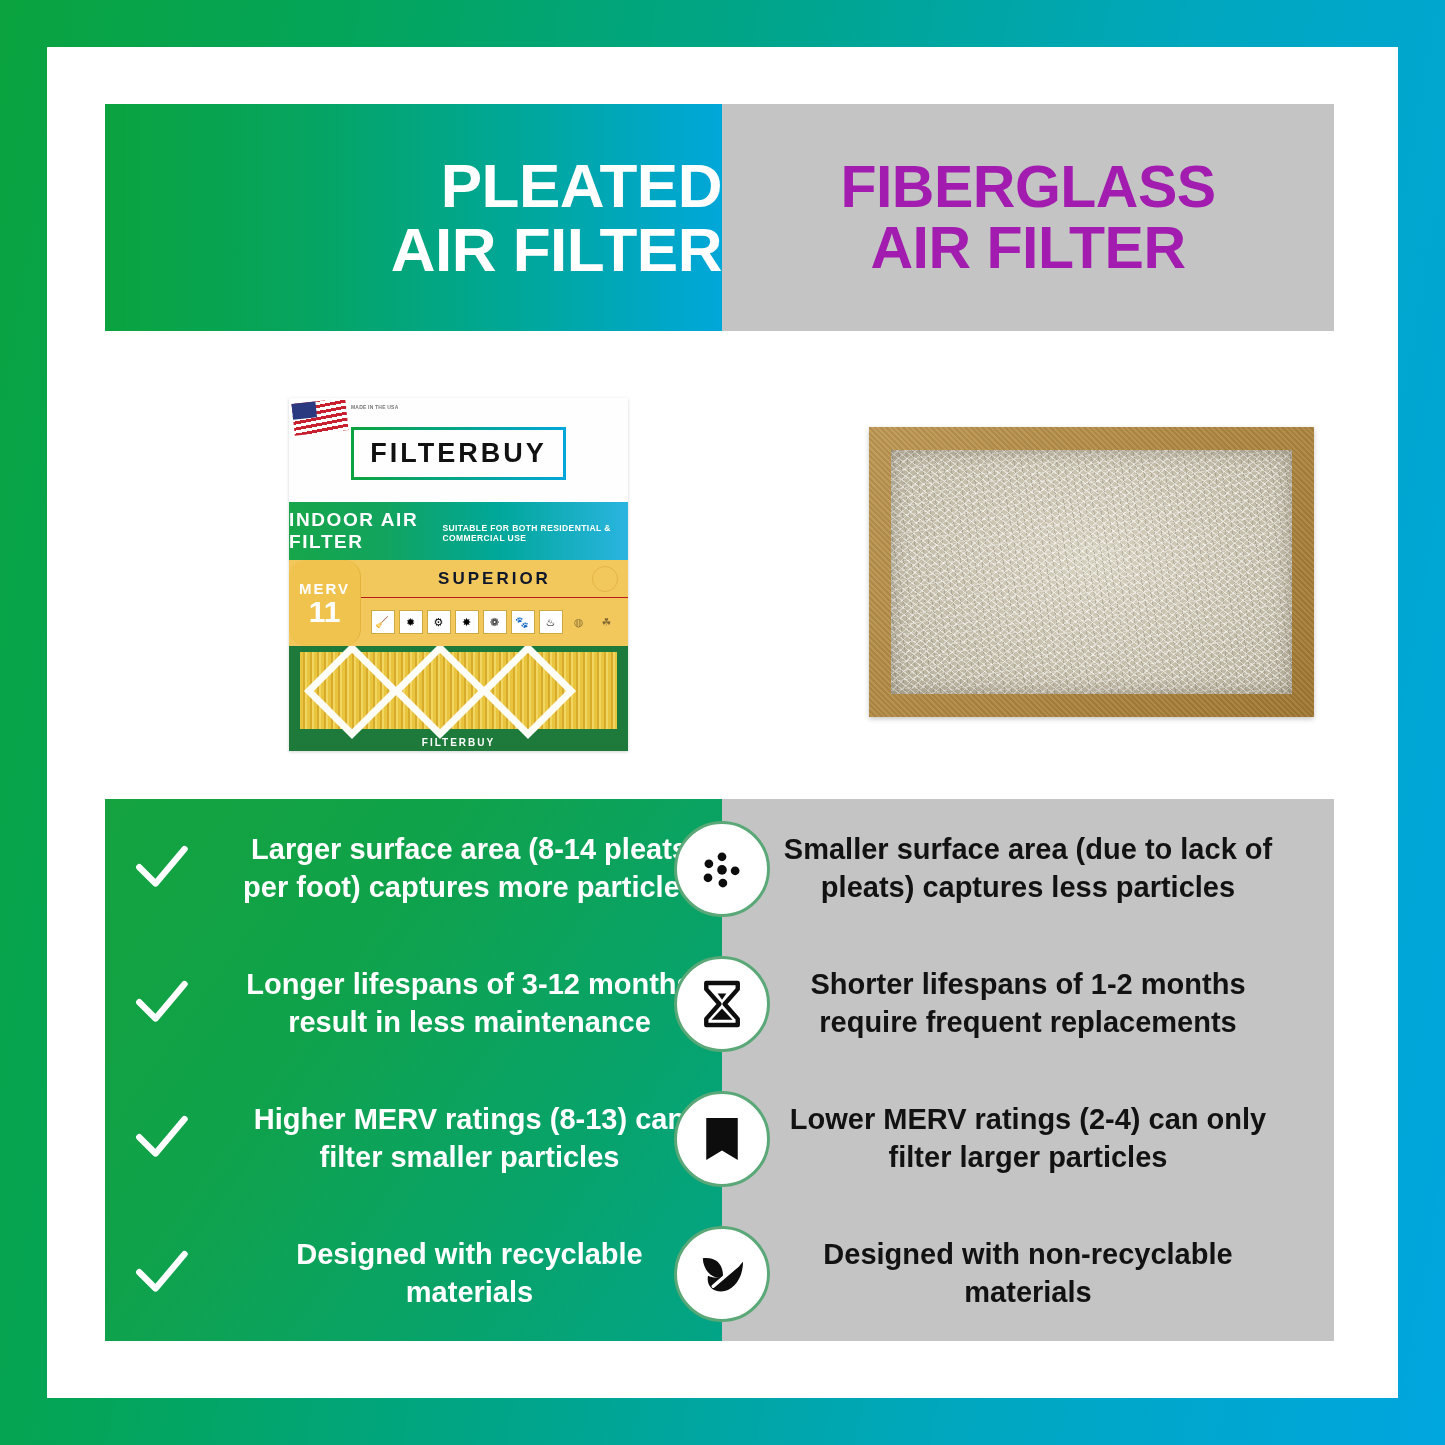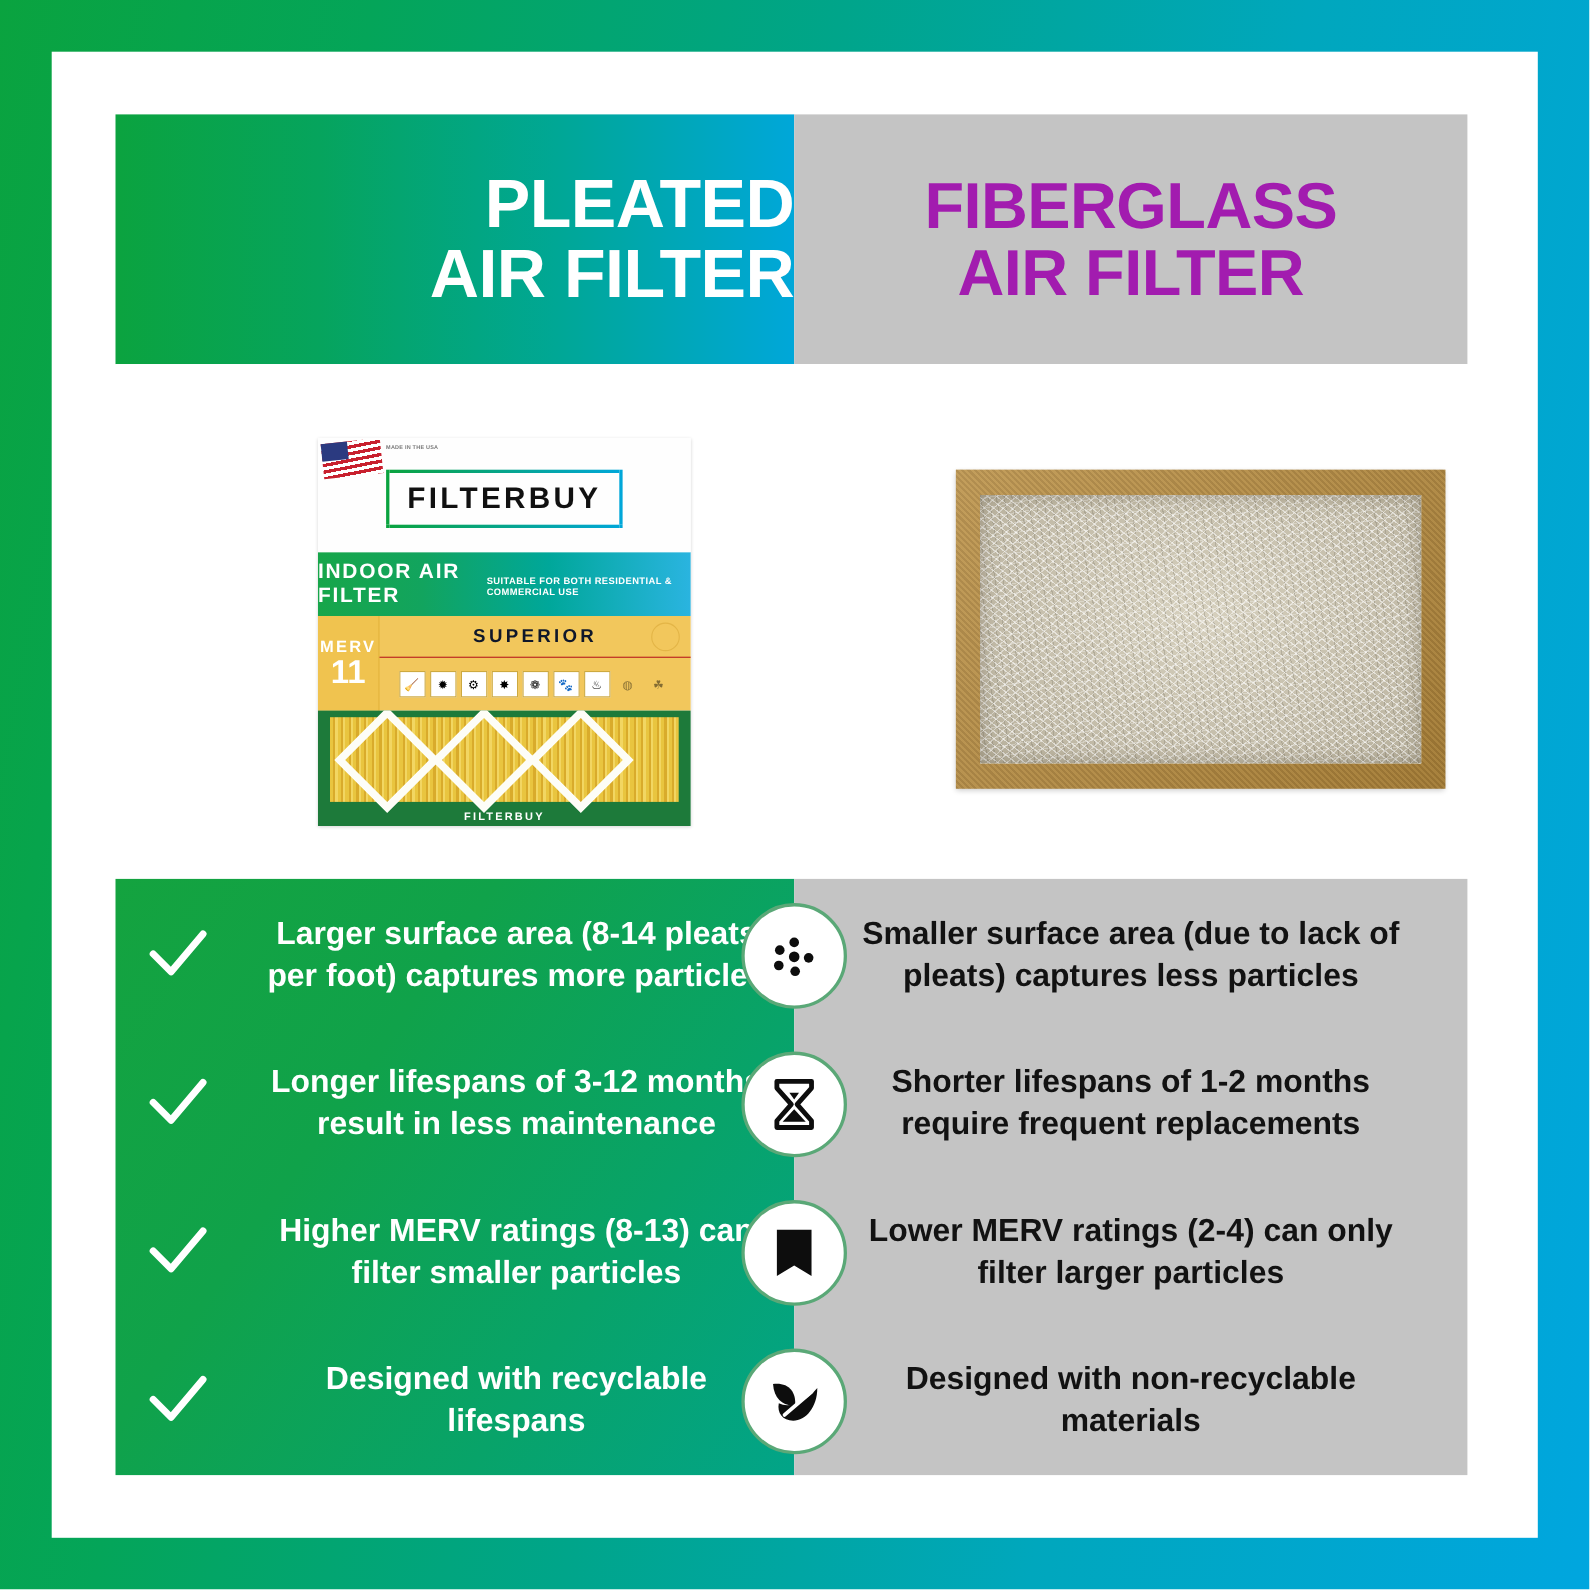--- a/index.html
+++ b/index.html
@@ -144,26 +144,27 @@
   }
   .pb-band .bt2 {
     font-size: 8.5px; font-weight: 700; letter-spacing: 0.4px; margin-top: 3px;
   }
   .pb-merv-wrap {
     display: flex;
     height: 86px;
     background: #f2c75c;
   }
   .pb-merv {
-    width: 56px;
+    width: 72px;
     background: #f0c34f;
     color: #ffffff;
     display: flex; flex-direction: column;
     align-items: center; justify-content: center;
     border-right: 1px solid #e3b33c;
+    border-radius: 17px;
   }
   .pb-merv .m1 { font-size: 15px; font-weight: 800; letter-spacing: 2px; }
   .pb-merv .m2 { font-size: 30px; font-weight: 800; line-height: 1; }
   .pb-mright { flex: 1; display: flex; flex-direction: column; }
   .pb-sup {
     height: 38px;
     display: flex; align-items: center; justify-content: center;
     color: #0f172a;
     font-size: 17px; font-weight: 800; letter-spacing: 3px;
     border-bottom: 1px solid #b91c1c;
@@ -462,21 +463,21 @@
             <path d="M14 8 H50 V56 L32 45 L14 56 Z" fill="#0d0d0d"></path>
           </svg>
         </div>
 
         <div class="row row-4">
           <div class="check">
             <svg viewBox="0 0 64 64">
                 <path d="M8 30 L26 48 L58 10" fill="none" stroke="#ffffff" stroke-width="7" stroke-linecap="round" stroke-linejoin="round"></path>
               </svg>
           </div>
-          <div class="txt-left">Designed with recyclable lifespans</div>
+          <div class="txt-left">Designed with recyclable materials</div>
           <div class="txt-right">Designed with non-recyclable materials</div>
         </div>
         <div class="mid-icon mi-4">
           <svg viewBox="0 0 64 64">
             <path d="M10 14 C26 12 34 22 33 36 C22 38 11 30 10 14 Z" fill="#0d0d0d"></path>
             <path d="M56 18 C56 38 44 52 31 52 C20 52 14 44 16 34 C28 40 44 32 56 18 Z" fill="#0d0d0d"></path>
             <path d="M22 46 L50 22" stroke="#ffffff" stroke-width="4" stroke-linecap="round"></path>
           </svg>
         </div>
 

